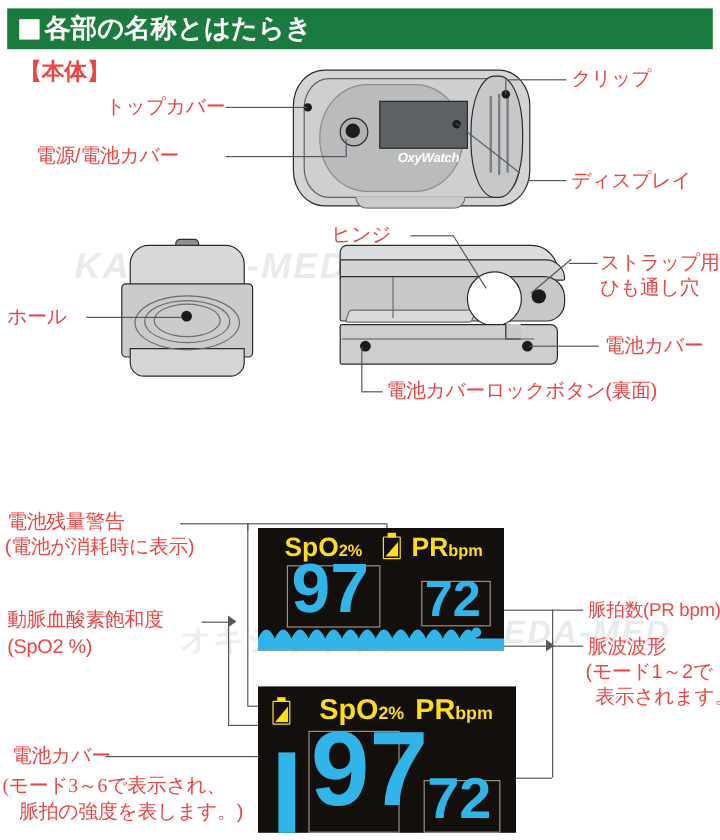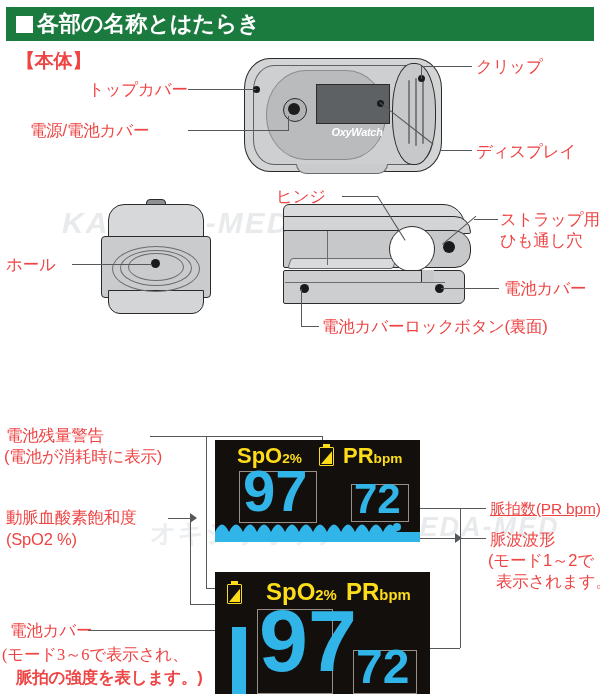--- a/index.html
+++ b/index.html
@@ -28,21 +28,21 @@
     line-height:1;white-space:nowrap;
   }
   #hdr1{top:7px;}
   #hdr2{top:361px;}
 
   
   .lbl{
     position:absolute;font-size:16.5px;line-height:1.18;white-space:pre;
     color:#ef4444;letter-spacing:-0.2px;
   }
-  .lbl.sm{font-size:15.5px;text-decoration:underline;}
+  .lbl.sm{font-size:15.5px;}
 
   
   .ln{position:absolute;background:#55595c;}
   .lnh{height:1px;}
   .lnv{width:1px;}
   .dot{position:absolute;width:7px;height:7px;border-radius:50%;background:#1a1a1a;}
 
   
   .wm{
     position:absolute;font-size:30px;font-weight:bold;color:#e9eaec;
@@ -294,21 +294,21 @@
 
 
   <div class="lbl" style="left:6px;top:426px;">電池残量警告</div>
   <div class="lbl" style="left:6px;top:508px;">動脈血酸素飽和度</div>
 
   <div class="lbl" style="left:4px;top:447px;">(電池が消耗時に表示)</div>
   <div class="lbl" style="left:6px;top:530px;">(SpO2 %)</div>
 
   <div class="lbl" style="left:10px;top:621px;">電池カバー</div>
   <div class="lbl" style="left:2px;top:645px;font-family:Liberation Serif, serif;">(モード3～6で表示され、</div>
-  <div class="lbl" style="left:16px;top:668px;font-weight:bold;">脈拍の強度を表します。)</div>
+  <div class="lbl" style="left:16px;top:668px;">脈拍の強度を表します。)</div>
 
   <div class="ln lnh" style="left:150px;top:436px;width:56px;"></div>
   <div class="ln lnv" style="left:206px;top:436px;height:6px;"></div>
   <div class="ln lnh" style="left:206px;top:436px;width:116px;"></div>
   <div class="ln lnv" style="left:322px;top:436px;height:10px;"></div>
   <div class="ln lnv" style="left:206px;top:436px;height:152px;"></div>
   <div class="ln lnh" style="left:206px;top:588px;width:18px;"></div>
 
   <div class="ln lnh" style="left:168px;top:518px;width:22px;"></div>
   <div class="ln lnv" style="left:190px;top:518px;height:86px;"></div>

